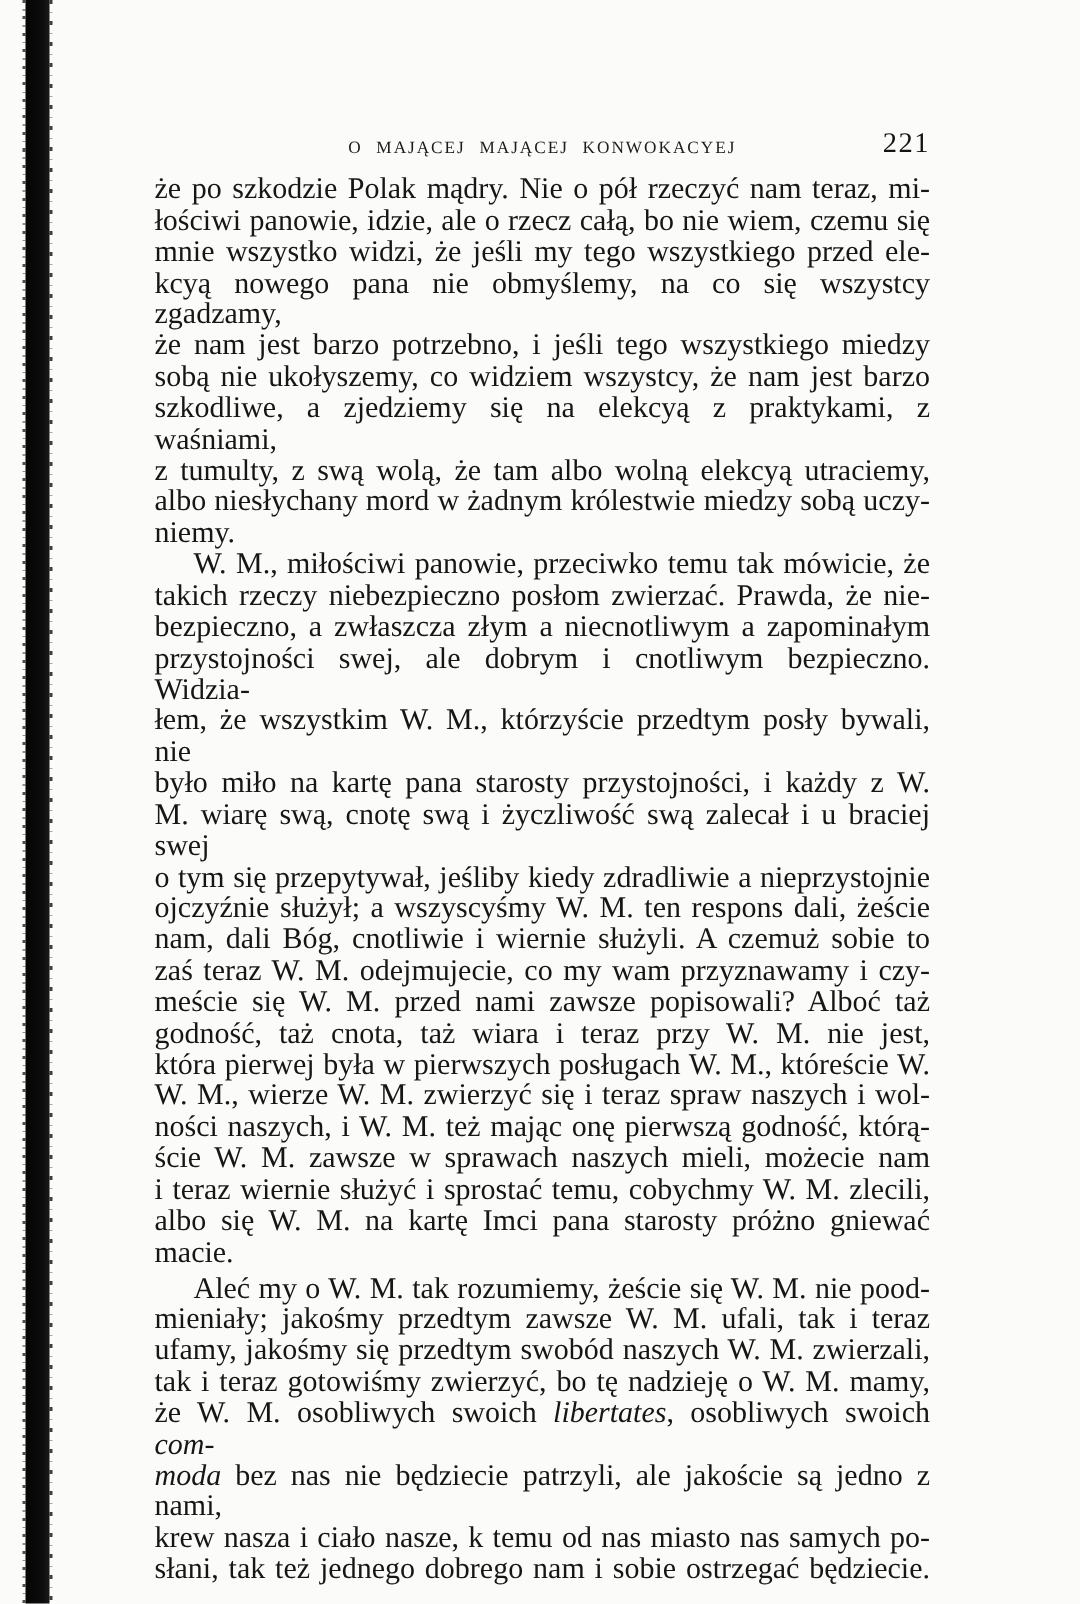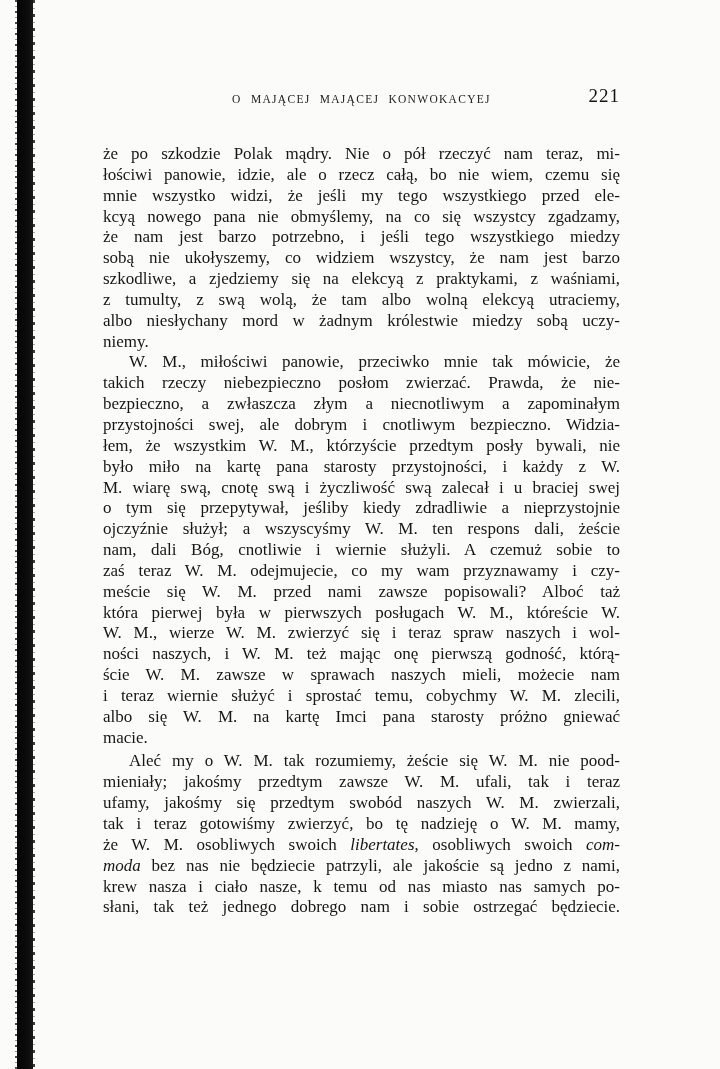--- a/index.html
+++ b/index.html
@@ -65,24 +65,24 @@
   .page-number {
     position: absolute;
     right: 0;
     top: -4px;
     font-size: 19px;
     letter-spacing: 1px;
     color: #141414;
   }
   .text-block {
     position: absolute;
-    top: 144px;
+    top: 116px;
     left: 103px;
     width: 517px;
-    font-size: 17px;
+    font-size: 20px;
     line-height: 20.85px;
   }
   .paragraph { margin: 0; }
   .paragraph:nth-of-type(3) { margin-top: 3px; }
   .line {
     text-align: justify;
     text-align-last: justify;
   }
   .line.short { text-align-last: left; }
   .line.indent { text-indent: 26px; }
@@ -105,32 +105,33 @@
       <div class="line"><span>mnie wszystko widzi, że jeśli my tego wszystkiego przed ele-</span></div>
       <div class="line"><span>kcyą nowego pana nie obmyślemy, na co się wszystcy zgadzamy,</span></div>
       <div class="line"><span>że nam jest barzo potrzebno, i jeśli tego wszystkiego miedzy</span></div>
       <div class="line"><span>sobą nie ukołyszemy, co widziem wszystcy, że nam jest barzo</span></div>
       <div class="line"><span>szkodliwe, a zjedziemy się na elekcyą z praktykami, z waśniami,</span></div>
       <div class="line"><span>z tumulty, z swą wolą, że tam albo wolną elekcyą utraciemy,</span></div>
       <div class="line"><span>albo niesłychany mord w żadnym królestwie miedzy sobą uczy-</span></div>
       <div class="line short"><span>niemy.</span></div>
     </div>
     <div class="paragraph">
-      <div class="line indent"><span>W. M., miłościwi panowie, przeciwko mnie tak mówicie, że</span></div>
+      <div class="line indent"><span>W. M., miłościwi panowie, przeciwko temu tak mówicie, że</span></div>
       <div class="line"><span>takich rzeczy niebezpieczno posłom zwierzać.  Prawda, że nie-</span></div>
       <div class="line"><span>bezpieczno, a zwłaszcza złym a niecnotliwym a zapominałym</span></div>
       <div class="line"><span>przystojności swej, ale dobrym i cnotliwym bezpieczno. Widzia-</span></div>
       <div class="line"><span>łem, że wszystkim W. M., którzyście przedtym posły bywali, nie</span></div>
       <div class="line"><span>było miło na kartę pana starosty przystojności, i każdy z W.</span></div>
       <div class="line"><span>M. wiarę swą, cnotę swą i życzliwość swą zalecał i u braciej swej</span></div>
       <div class="line"><span>o tym się przepytywał, jeśliby kiedy zdradliwie a nieprzystojnie</span></div>
       <div class="line"><span>ojczyźnie służył; a wszyscyśmy W. M. ten respons dali, żeście</span></div>
       <div class="line"><span>nam, dali Bóg, cnotliwie i wiernie służyli.  A czemuż sobie to</span></div>
       <div class="line"><span>zaś teraz W. M. odejmujecie, co my wam przyznawamy i czy-</span></div>
       <div class="line"><span>meście się W. M. przed nami zawsze popisowali? Alboć taż</span></div>
+      <div class="line"><span>godność, taż cnota, taż wiara i teraz przy W. M. nie jest,</span></div>
       <div class="line"><span>która pierwej była w pierwszych posługach W. M., któreście W.</span></div>
       <div class="line"><span>W. M., wierze W. M. zwierzyć się i teraz spraw naszych i wol-</span></div>
       <div class="line"><span>ności naszych, i W. M. też mając onę pierwszą godność, którą-</span></div>
       <div class="line"><span>ście W. M. zawsze w sprawach naszych mieli, możecie nam</span></div>
       <div class="line"><span>i teraz wiernie służyć i sprostać temu, cobychmy W. M. zlecili,</span></div>
       <div class="line"><span>albo się W. M. na kartę Imci pana starosty próżno gniewać</span></div>
       <div class="line short"><span>macie.</span></div>
     </div>
     <div class="paragraph">
       <div class="line indent"><span>Aleć my o W. M. tak rozumiemy, żeście się W. M. nie pood-</span></div>

